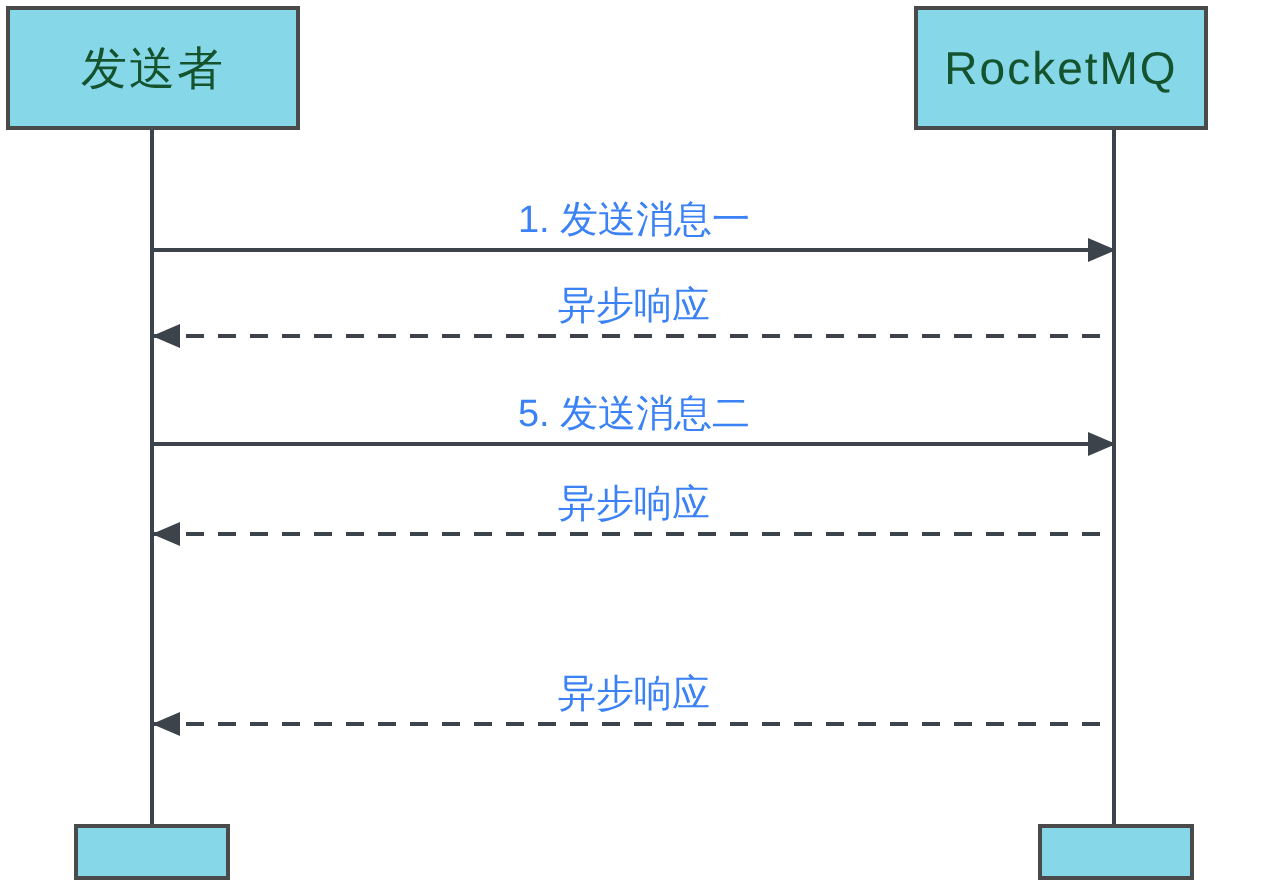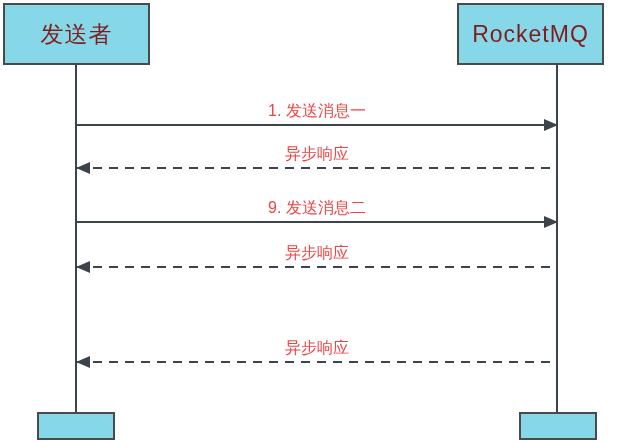--- a/index.html
+++ b/index.html
@@ -10,21 +10,21 @@
     font-family:"Liberation Sans","DejaVu Sans",sans-serif;
     overflow:hidden;
   }
   .actor-box{
     position:absolute;
     width:147px;height:62px;
     background:#86d8e8;
     border:2px solid #4a4a4a;
     box-sizing:border-box;
     display:flex;align-items:center;justify-content:center;
-    font-size:23px;color:#7f1d1d;
+    font-size:23px;color:#14532d;
     letter-spacing:1px;
   }
   .actor-left{left:3px;top:3px;}
   .actor-right{left:457px;top:3px;}
   .lifeline{
     position:absolute;
     width:2px;top:65px;height:347px;
     background:#3d434a;
   }
   .lifeline-left{left:75px;}
@@ -41,21 +41,21 @@
   .end-right{left:519px;}
   .message{
     position:absolute;
     left:77px;width:480px;
   }
   .msg-label{
     display:block;
     height:22px;line-height:22px;
     margin-bottom:2px;
     text-align:center;
-    font-size:16px;color:#ef4444;
+    font-size:19px;color:#3b82f6;
   }
   .msg-line{
     position:relative;
     height:2px;width:100%;
   }
   .line-solid{background:#3d434a;}
   .line-dashed{
     background:repeating-linear-gradient(90deg,#3d434a 0 9px,transparent 9px 16px);
   }
   .arrowhead{
@@ -99,21 +99,21 @@
   </div>
 
   <div class="message" style="top:143px">
     <div class="msg-label">异步响应</div>
     <div class="msg-line line-dashed">
       <span class="arrowhead arrow-left"></span>
     </div>
   </div>
 
   <div class="message" style="top:197px">
-    <div class="msg-label">9. 发送消息二</div>
+    <div class="msg-label">5. 发送消息二</div>
     <div class="msg-line line-solid">
       <span class="arrowhead arrow-right"></span>
     </div>
   </div>
 
   <div class="message" style="top:242px">
     <div class="msg-label">异步响应</div>
     <div class="msg-line line-dashed">
       <span class="arrowhead arrow-left"></span>
     </div>

